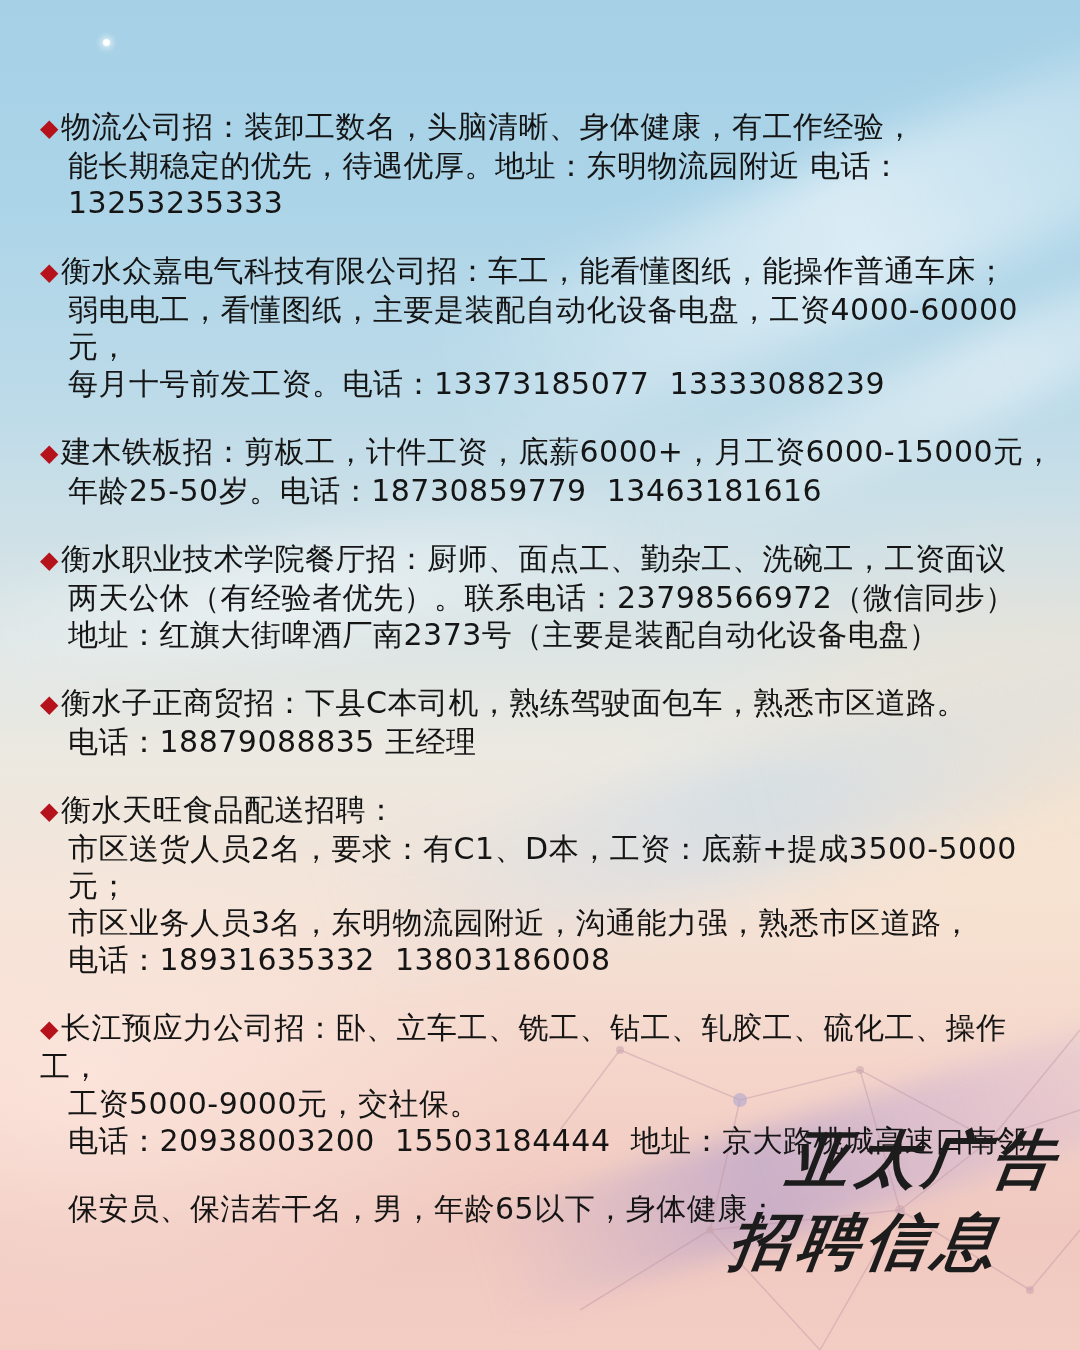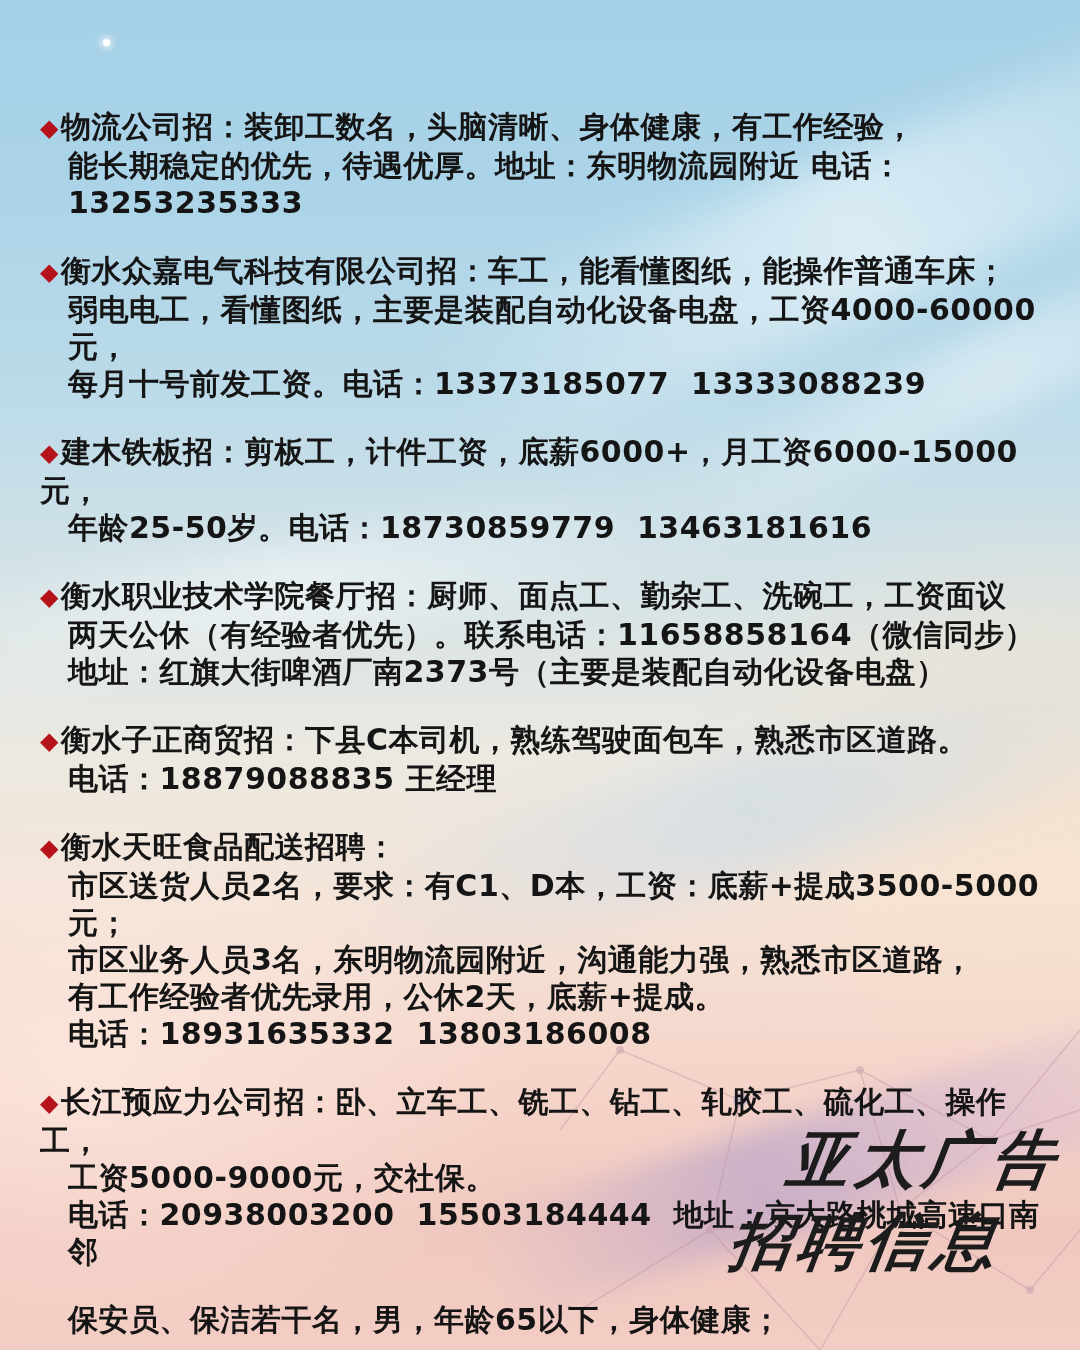--- a/index.html
+++ b/index.html
@@ -58,21 +58,21 @@
   
   .content {
     position: absolute;
     top: 108px; left: 40px; right: 18px;
     color: #151515;
   }
   .job { margin-bottom: 31px; padding-left: 28px; }
   .line {
     font-size: 30px;
     line-height: 37px;
-    font-weight: 700;
+    font-weight: 400;
     white-space: pre-wrap;
     letter-spacing: 0.5px;
   }
   .line.first { margin-left: -28px; }
   .bullet {
     color: #b5121b;
     font-size: 24px;
     margin-right: 2px;
     vertical-align: 1px;
   }
@@ -136,34 +136,33 @@
       <div class="line">每月十号前发工资。电话：13373185077  13333088239</div>
     </div>
 
     <div class="job">
       <div class="line first"><span class="bullet">◆</span><span>建木铁板招：剪板工，计件工资，底薪6000+，月工资6000-15000元，</span></div>
       <div class="line">年龄25-50岁。电话：18730859779  13463181616</div>
     </div>
 
     <div class="job">
       <div class="line first"><span class="bullet">◆</span><span>衡水职业技术学院餐厅招：厨师、面点工、勤杂工、洗碗工，工资面议</span></div>
-      <div class="line">两天公休（有经验者优先）。联系电话：11658858164（微信同步）</div>
+      <div class="line">两天公休（有经验者优先）。联系电话：23798566972（微信同步）</div>
       <div class="line">地址：红旗大街啤酒厂南2373号（主要是装配自动化设备电盘）</div>
     </div>
 
     <div class="job">
       <div class="line first"><span class="bullet">◆</span><span>衡水子正商贸招：下县C本司机，熟练驾驶面包车，熟悉市区道路。</span></div>
       <div class="line">电话：18879088835 王经理</div>
     </div>
 
     <div class="job">
       <div class="line first"><span class="bullet">◆</span><span>衡水天旺食品配送招聘：</span></div>
       <div class="line">市区送货人员2名，要求：有C1、D本，工资：底薪+提成3500-5000元；</div>
       <div class="line">市区业务人员3名，东明物流园附近，沟通能力强，熟悉市区道路，</div>
-      <div class="line">有工作经验者优先录用，公休2天，底薪+提成。</div>
       <div class="line">电话：18931635332  13803186008</div>
     </div>
 
     <div class="job">
       <div class="line first"><span class="bullet">◆</span><span>长江预应力公司招：卧、立车工、铣工、钻工、轧胶工、硫化工、操作工，</span></div>
       <div class="line">工资5000-9000元，交社保。</div>
       <div class="line">电话：20938003200  15503184444  地址：京大路桃城高速口南邻</div>
     </div>
 
     <div class="job">

